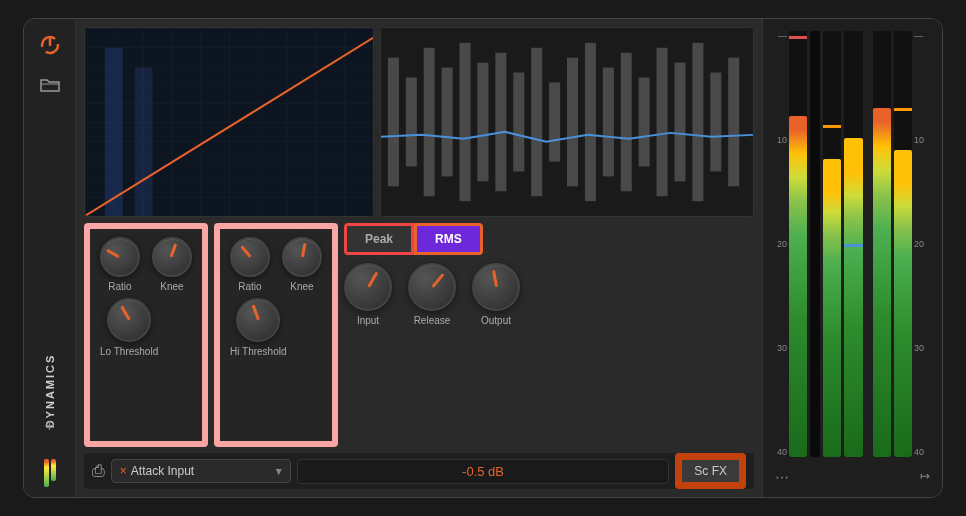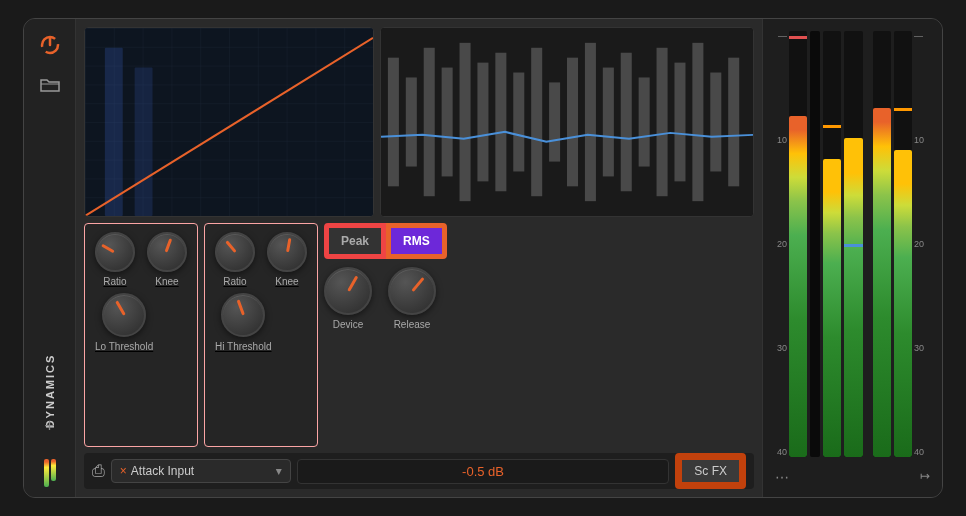--- a/index.html
+++ b/index.html
@@ -122,27 +122,26 @@
     
     .controls-section {
       display: flex;
       gap: 6px;
       flex: 1;
     }
 
     
     .threshold-group {
       background: #252525;
-      border: 1px solid #fca5a5;
+      border: 6px solid #fca5a5;
       border-radius: 4px;
       padding: 8px 10px;
       display: flex;
       flex-direction: column;
       gap: 6px;
-      text-decoration: underline;
     }
 
     .knob-row {
       display: flex;
       gap: 12px;
       align-items: flex-start;
     }
 
     .knob-col {
       display: flex;
@@ -199,25 +198,25 @@
       gap: 8px;
       min-width: 200px;
     }
 
     .peak-rms-row {
       display: flex;
       gap: 0;
     }
 
     .mode-btn {
-      padding: 6px 12px;
+      padding: 6px 18px;
       font-size: 12px;
       font-weight: bold;
       cursor: pointer;
-      border: 5px solid #ef4444;
+      border: 3px solid #ef4444;
       color: #ccc;
       text-align: center;
     }
 
     .mode-btn.inactive {
       background: #333;
       color: #aaa;
     }
 
     .mode-btn.active {
@@ -446,27 +445,33 @@
       <div class="right-controls">
         <div class="peak-rms-row">
           <button class="mode-btn inactive">Peak</button>
           <button class="mode-btn active">RMS</button>
         </div>
         <div class="attack-release-row">
           <div class="knob-col">
             <div class="knob-large" style="width:48px;height:48px;">
               <div class="knob-indicator" style="position:absolute; width:3px; height:17px; background:#e8622a; left:50%; margin-left:-1.5px; bottom:50%; transform-origin:bottom center; transform:rotate(30deg); border-radius:2px;"></div>
             </div>
-            <span class="knob-label">Device</span>
+            <span class="knob-label">Input</span>
           </div>
           <div class="knob-col">
             <div class="knob-large" style="width:48px;height:48px;">
               <div class="knob-indicator" style="position:absolute; width:3px; height:17px; background:#e8622a; left:50%; margin-left:-1.5px; bottom:50%; transform-origin:bottom center; transform:rotate(40deg); border-radius:2px;"></div>
             </div>
             <span class="knob-label">Release</span>
+          </div>
+          <div class="knob-col">
+            <div class="knob-large" style="width:48px;height:48px;">
+              <div class="knob-indicator" style="position:absolute; width:3px; height:17px; background:#e8622a; left:50%; margin-left:-1.5px; bottom:50%; transform-origin:bottom center; transform:rotate(-10deg); border-radius:2px;"></div>
+            </div>
+            <span class="knob-label">Output</span>
           </div>
         </div>
       </div>
     </div>
 
     <div class="bottom-bar">
       <span style="color:#aaa; font-size:16px;">⎙</span>
       <div class="device-select">
         <span style="color:#e8622a; margin-right:4px;">×</span>
         <span>Attack Input</span>

